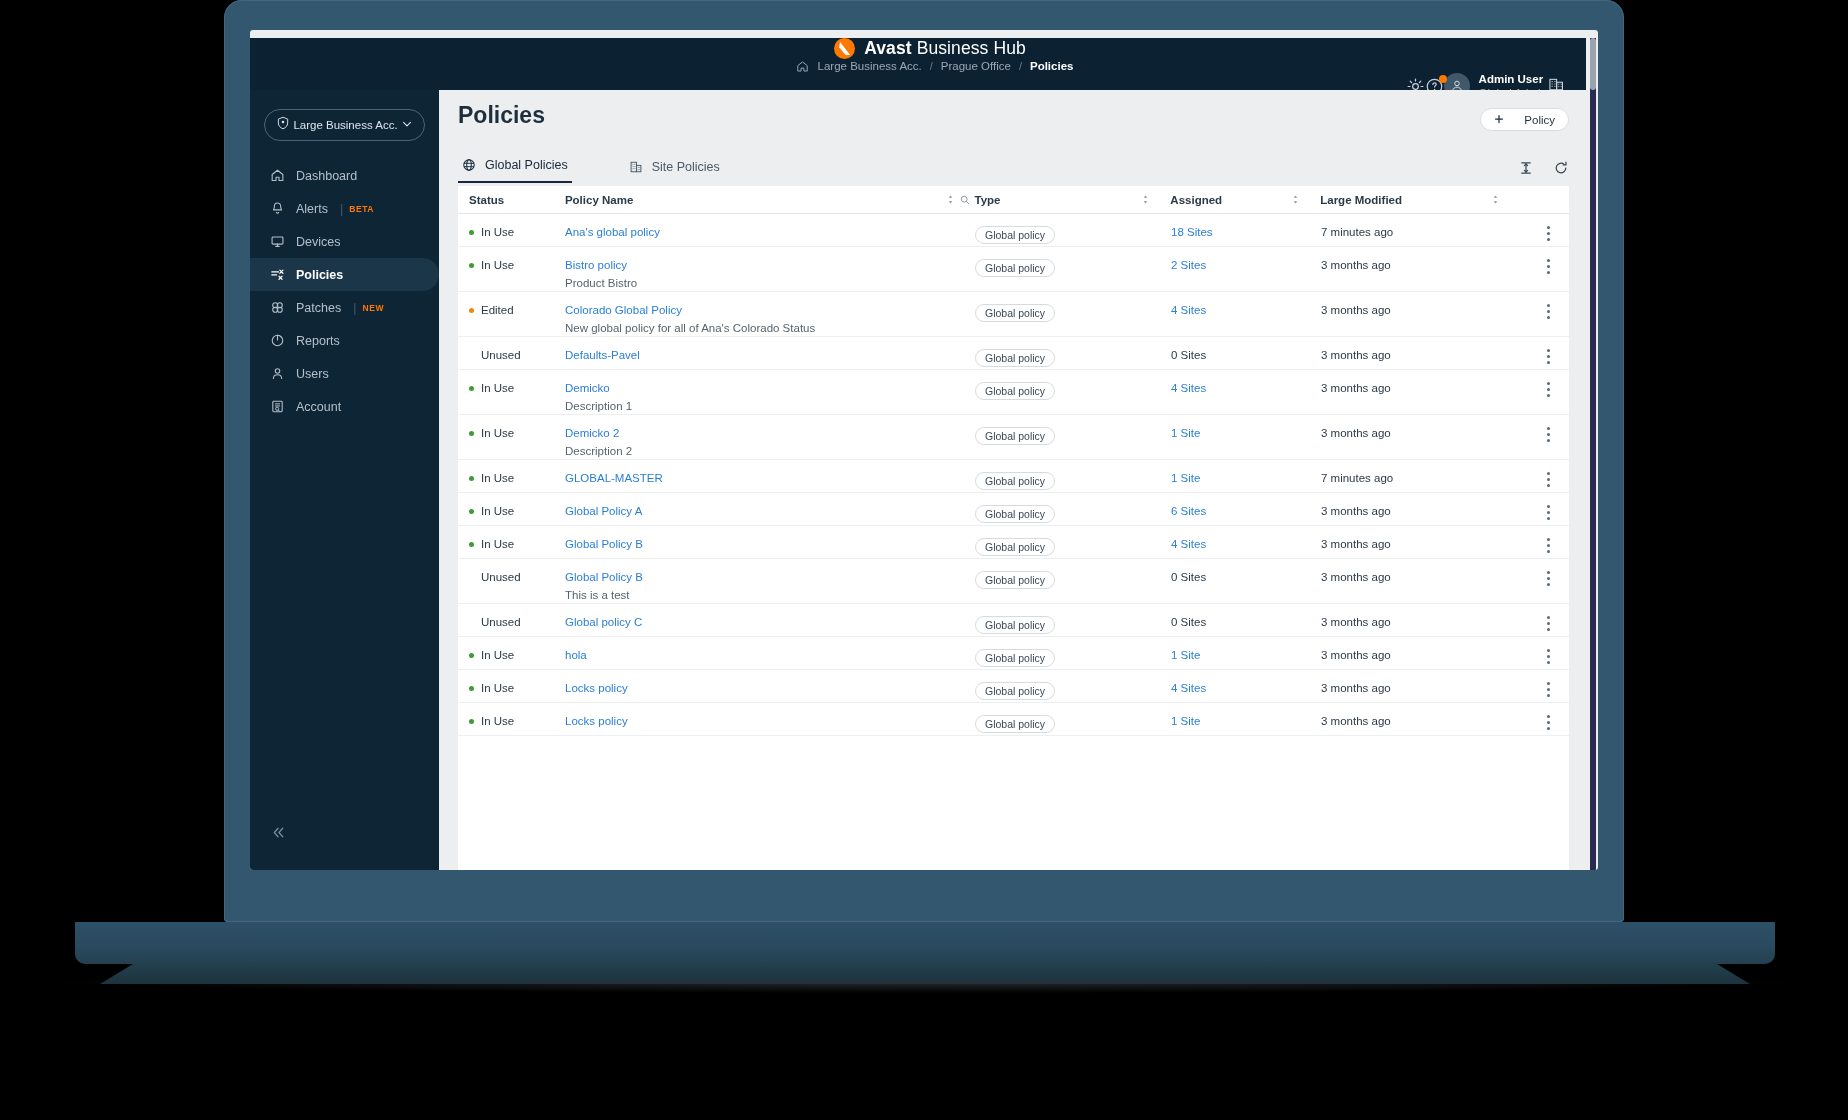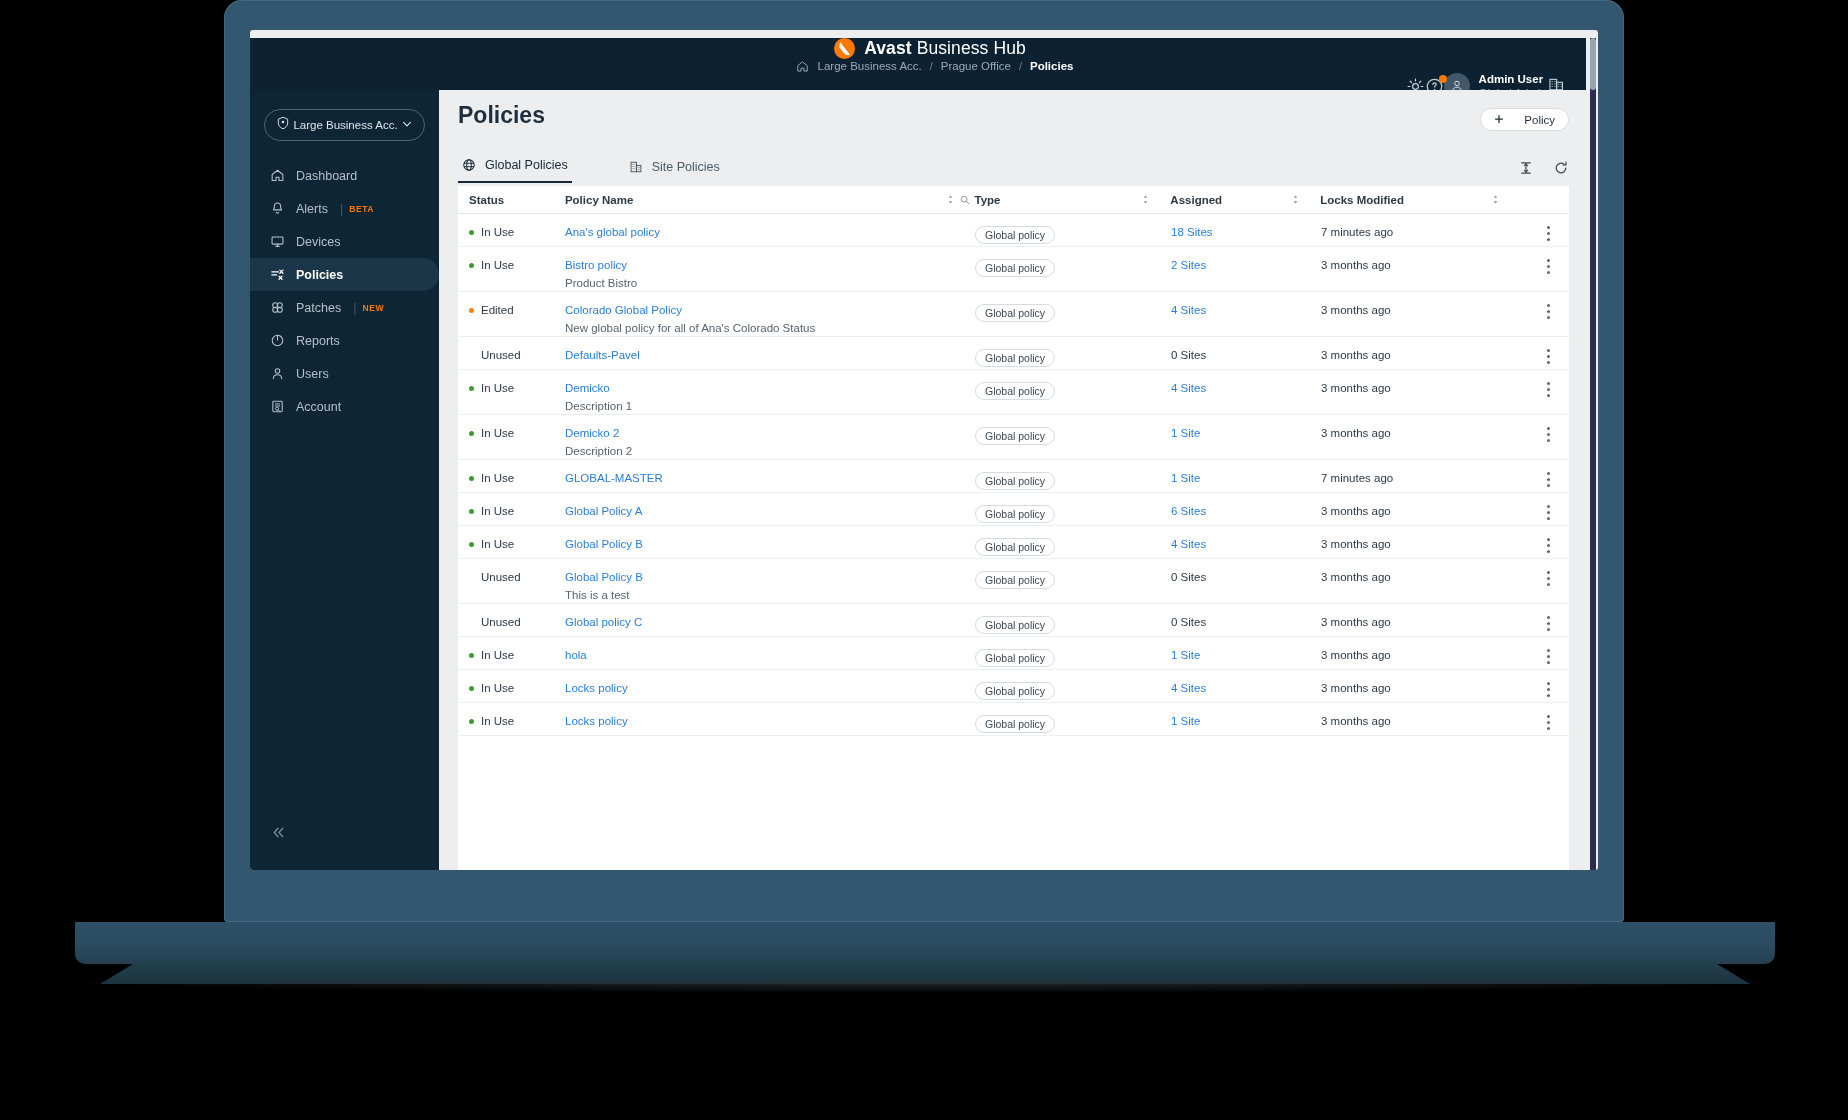--- a/index.html
+++ b/index.html
@@ -498,21 +498,21 @@
             </div>
             <div class="th c-assign">
               <span class="th-label">Assigned</span>
               <span class="sort-ic">
                 <svg viewBox="0 0 8 12" width="7" height="11">
                     <path d="M4 1.3 6.1 4H1.9zM4 10.7 1.9 8h4.2z" fill="#8a96a1"></path>
                   </svg>
               </span>
             </div>
             <div class="th c-mod">
-              <span class="th-label">Locks Modified</span>
+              <span class="th-label">Large Modified</span>
               <span class="sort-ic">
                 <svg viewBox="0 0 8 12" width="7" height="11">
                     <path d="M4 1.3 6.1 4H1.9zM4 10.7 1.9 8h4.2z" fill="#8a96a1"></path>
                   </svg>
               </span>
             </div>
             <div class="th c-act"></div>
           </div>
 
           <div id="tbody">

